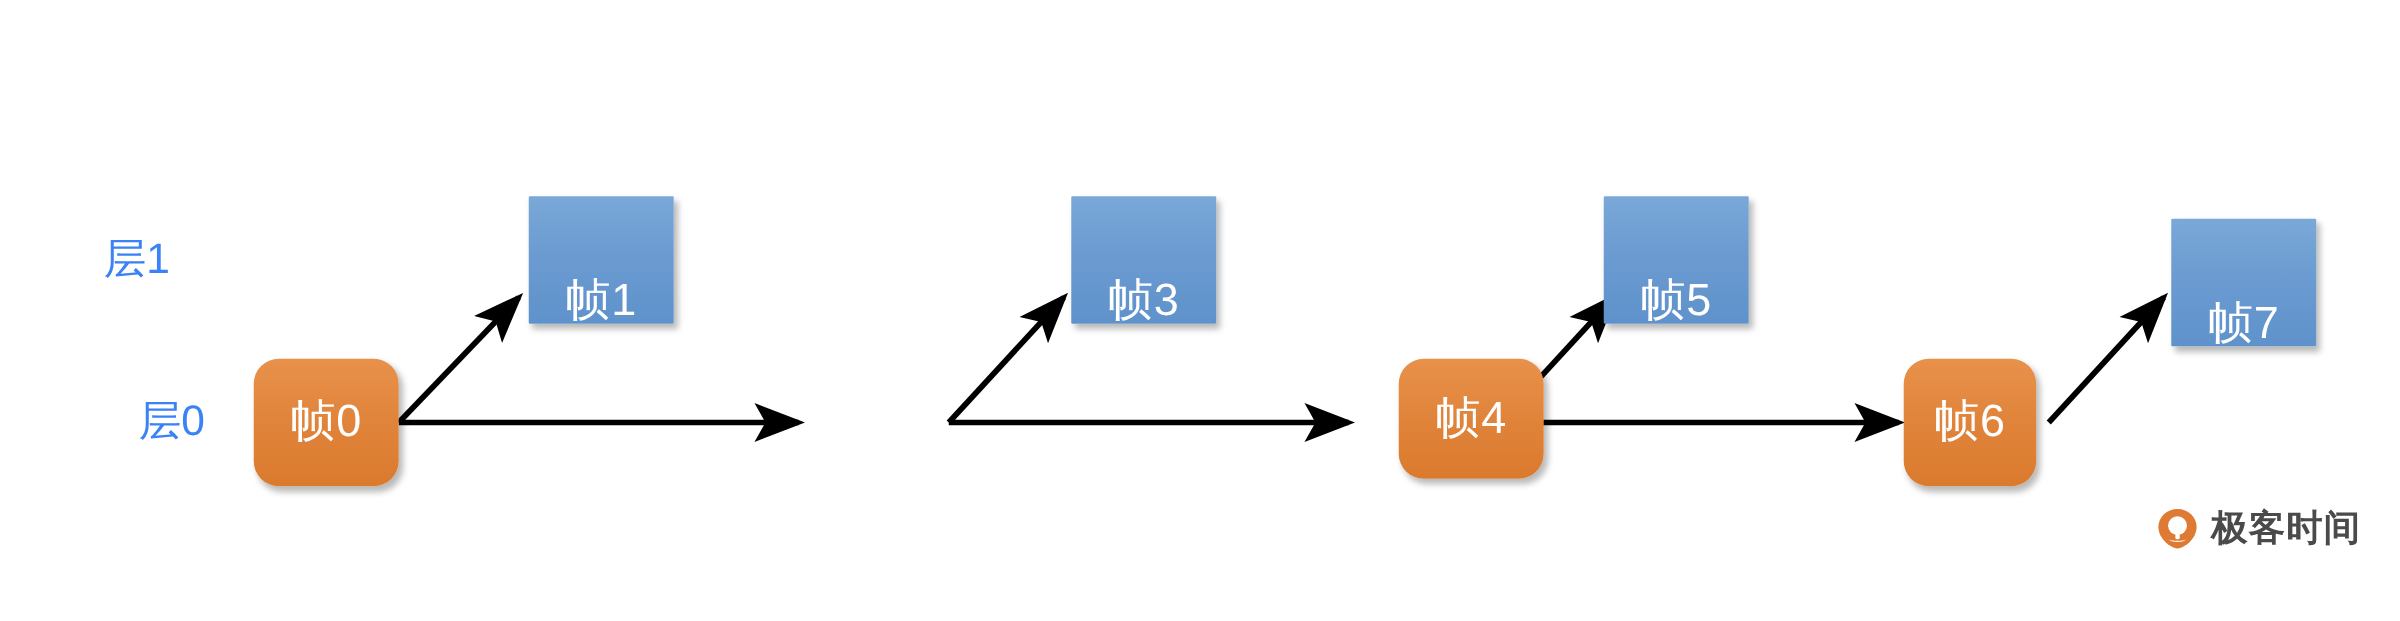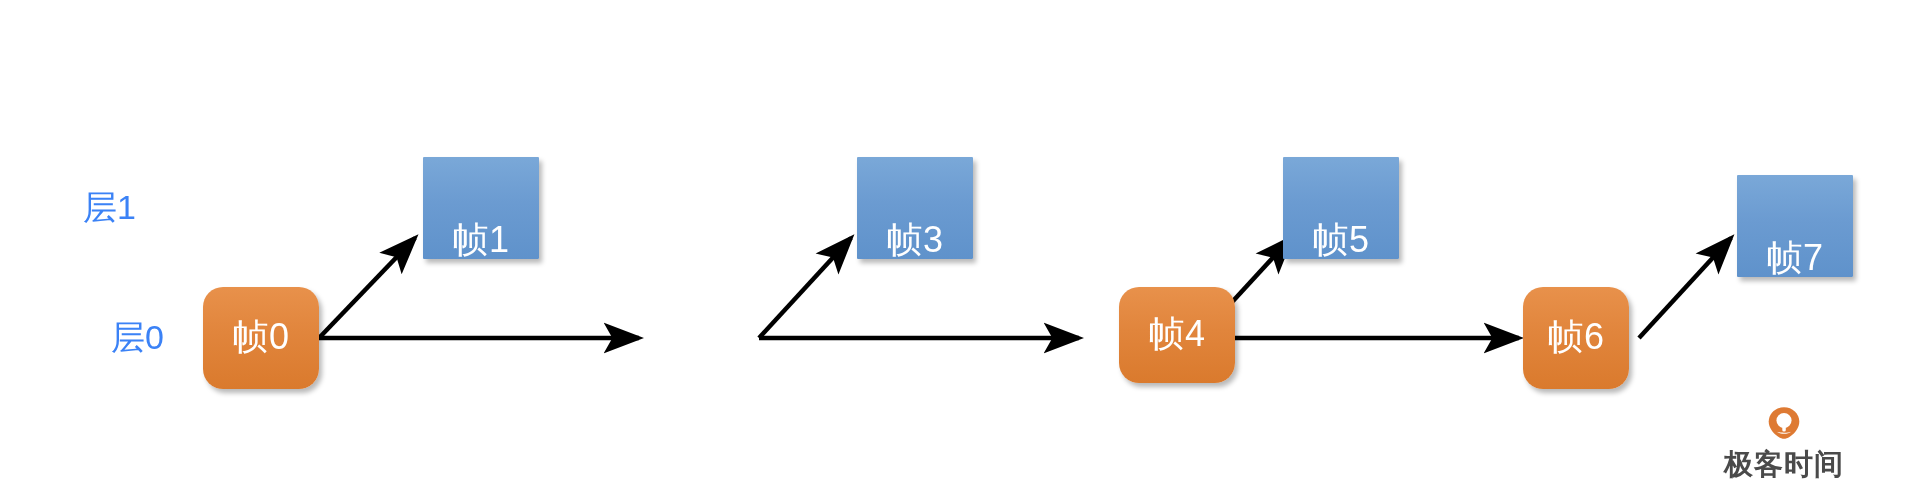--- a/index.html
+++ b/index.html
@@ -58,21 +58,20 @@
   .node.blue {
     background: linear-gradient(180deg, #7aa8d8 0%, #6b9bd1 45%, #5f92cb 100%);
     box-shadow: 3px 4px 5px rgba(0,0,0,0.28);
     align-items: flex-end;
   }
   #brand {
     position: absolute;
     display: flex;
     align-items: center;
     gap: 9px;
-    flex-direction: column;
   }
   #brand .brand-mark {
     width: 36px;
     height: 36px;
     flex: 0 0 auto;
   }
   #brand .brand-text {
     font-size: 29px;
     line-height: 1;
     color: #4a4a4a;

